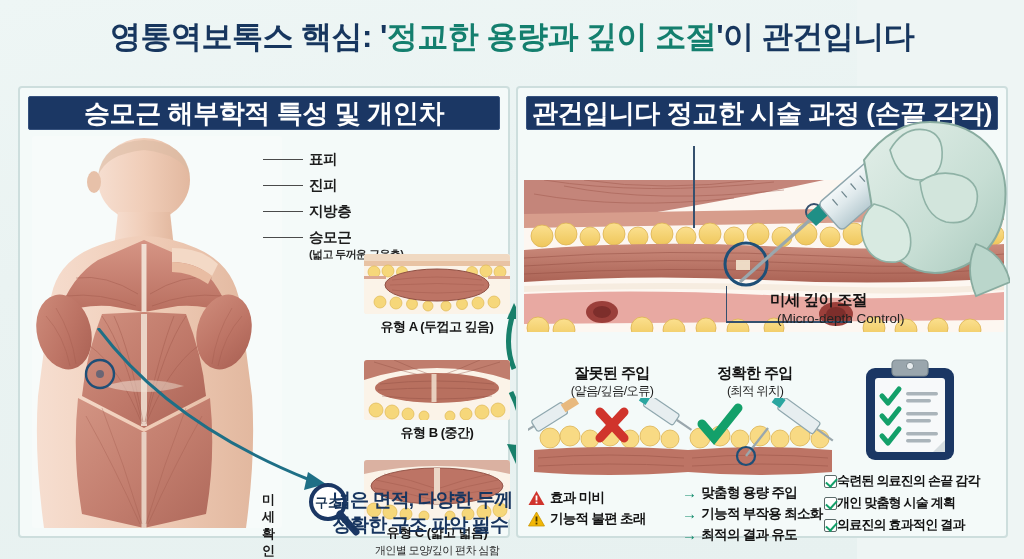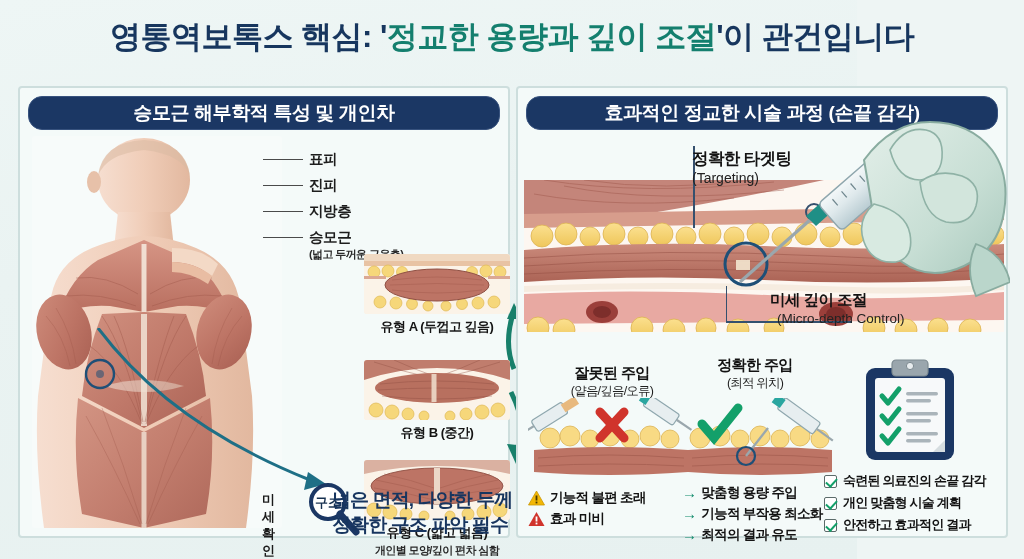--- a/index.html
+++ b/index.html
@@ -32,23 +32,23 @@
     border: 2px solid #cddedd;
     border-radius: 4px;
   }
   #panel-left  { left: 18px;  width: 492px; }
   #panel-right { left: 516px; width: 492px; }
 
   .panel-header {
     position: absolute; top: 8px; left: 8px; right: 8px; height: 34px;
     background: #1b3764;
     border: 1px solid #37527e;
-    border-radius: 14px;
+    border-radius: 2px;
     color: #ffffff;
-    font-size: 19px; font-weight: bold;
+    font-size: 26px; font-weight: bold;
     display: flex; align-items: center; justify-content: center;
     letter-spacing: -0.4px;
   }
 
   
   #body-art {
     position: absolute; left: 12px; top: 48px; width: 250px; height: 392px;
     overflow: hidden; border-radius: 3px;
   }
 
@@ -77,21 +77,21 @@
     width: 146px; height: 60px; margin: 0 auto;
     border-radius: 3px; overflow: hidden; position: relative;
     background: #f7efe4;
   }
   .type-cap {
     margin-top: 4px;
     font-size: 13px; font-weight: bold; color: #141414;
     letter-spacing: -0.5px; white-space: nowrap; text-align: center;
   }
   .type-sub {
-    font-size: 11px; font-weight: bold; color: #2a2a2a;
+    font-size: 11px; font-weight: normal; color: #2a2a2a;
     letter-spacing: -0.6px; white-space: nowrap; margin-top: 1px;
   }
 
   #type-a { left: 337px; top: 166px; width: 160px; }
   #type-b { left: 337px; top: 272px; width: 160px; }
   #type-c { left: 337px; top: 372px; width: 160px; }
 
   
   #micro-group { position: absolute; left: 262px; top: 488px; }
   .micro-text {
@@ -127,37 +127,37 @@
   .cmp-head {
     position: absolute; text-align: center; white-space: nowrap;
   }
   .cmp-head .k {
     font-size: 15px; font-weight: bold; color: #121212; letter-spacing: -0.6px; text-align: center;
   }
   .cmp-head .s {
     font-size: 12.5px; font-weight: normal; color: #1f1f1f; letter-spacing: -0.8px;
   }
   #cmp-bad  { left: 542px; top: 364px; width: 140px; }
-  #cmp-good { left: 690px; top: 356px; width: 130px; }
+  #cmp-good { left: 690px; top: 364px; width: 130px; }
 
   
   .res-list { position: absolute; }
   .res-row {
     display: flex; align-items: center; gap: 5px;
     font-size: 13.5px; font-weight: bold; color: #131313;
     letter-spacing: -0.7px; white-space: nowrap; height: 21px;
   }
   #bad-list  { left: 528px; top: 487px; }
   #good-list { left: 682px; top: 482px; }
   .arrow-g { color: #0f8a6a; font-size: 15px; font-weight: bold; }
 
   
   #check-list { position: absolute; left: 824px; top: 470px; }
   .chk-row {
-    display: flex; align-items: center; gap: 6px;
+    display: flex; align-items: center; 
     font-size: 13px; font-weight: bold; color: #121212;
     letter-spacing: -0.8px; white-space: nowrap; height: 22px;
   }
   .chk-box {
     width: 13px; height: 13px; border: 1.4px solid #5b6b6a;
     border-radius: 2px; background: #ffffff;
     position: relative; flex: 0 0 auto;
   }
   .chk-box::after {
     content: ""; position: absolute; left: 3px; top: 0px;
@@ -398,21 +398,21 @@
       <text x="26" y="25" text-anchor="middle" font-family="Liberation Sans, sans-serif" font-size="13" font-weight="bold" fill="#16304f">구조</text>
     </svg>
   </div>
 
   <div id="summary-left">
     <div>넓은 면적, 다양한 두께</div>
     <div>정확한 구조 파악 필수</div>
   </div>
 
   <div class="panel" id="panel-right">
-    <div class="panel-header">효과적인 정교한 시술 과정 (손끝 감각)</div>
+    <div class="panel-header">관건입니다 정교한 시술 과정 (손끝 감각)</div>
 
     <div style="position:absolute;left:6px;top:92px;width:480px;height:152px;overflow:hidden">
       <svg width="480" height="152" viewBox="0 0 480 152">
         <defs>
           <linearGradient id="fatG" x1="0" y1="0" x2="0" y2="1">
             <stop offset="0%" stop-color="#fbe08f"></stop>
             <stop offset="100%" stop-color="#efc75c"></stop>
           </linearGradient>
           <linearGradient id="mG2" x1="0" y1="0" x2="0" y2="1">
             <stop offset="0%" stop-color="#cb8b7c"></stop>
@@ -534,24 +534,20 @@
     </svg>
 
     <svg style="position:absolute;left:150px;top:48px;width:180px;height:110px;pointer-events:none">
       <path d="M26 10 L26 92" stroke="#35506e" stroke-width="2" fill="none"></path>
     </svg>
     <svg style="position:absolute;left:208px;top:190px;width:150px;height:110px;pointer-events:none">
       <path d="M0 8 L0 44 L126 44" stroke="#35506e" stroke-width="2" fill="none"></path>
     </svg>
   </div>
 
-  <div id="target-callout">
-    <div>정확한 타겟팅</div>
-    <div class="en">(Targeting)</div>
-  </div>
 
   <div id="depth-callout">
     <div>미세 깊이 조절</div>
     <div class="en">(Micro-depth Control)</div>
   </div>
 
   <div class="cmp-head" id="cmp-bad">
     <div class="k">잘못된 주입</div>
     <div class="s">(얕음/깊음/오류)</div>
   </div>
@@ -622,33 +618,33 @@
     <circle cx="62" cy="58" r="9" fill="none" stroke="#1e4f77" stroke-width="2.2"></circle>
 
     <g stroke="#13a06a" stroke-width="9" stroke-linecap="round" fill="none">
       <path d="M18 26 L30 40 L54 10"></path>
     </g>
   </svg>
 
   <div class="res-list" id="bad-list">
     <div class="res-row">
       <svg width="17" height="16">
+        <path d="M8.5 1 L16.5 15 L0.5 15 Z" fill="#d0342c"></path>
+        <rect x="7.6" y="5.5" width="1.8" height="5" fill="#fff"></rect>
+        <rect x="7.6" y="11.6" width="1.8" height="1.8" fill="#fff"></rect>
+      </svg>
+      <span>효과 미비</span>
+    </div>
+    <div class="res-row">
+      <svg width="17" height="16">
         <path d="M8.5 1 L16.5 15 L0.5 15 Z" fill="#f2b705" stroke="#c99703" stroke-width="0.8"></path>
         <rect x="7.6" y="5.5" width="1.8" height="5" fill="#4a3a00"></rect>
         <rect x="7.6" y="11.6" width="1.8" height="1.8" fill="#4a3a00"></rect>
       </svg>
       <span>기능적 불편 초래</span>
-    </div>
-    <div class="res-row">
-      <svg width="17" height="16">
-        <path d="M8.5 1 L16.5 15 L0.5 15 Z" fill="#d0342c"></path>
-        <rect x="7.6" y="5.5" width="1.8" height="5" fill="#fff"></rect>
-        <rect x="7.6" y="11.6" width="1.8" height="1.8" fill="#fff"></rect>
-      </svg>
-      <span>효과 미비</span>
     </div>
   </div>
 
   <div class="res-list" id="good-list">
     <div class="res-row">
       <span class="arrow-g">→</span>
       <span>맞춤형 용량 주입</span>
     </div>
     <div class="res-row">
       <span class="arrow-g">→</span>
@@ -685,17 +681,17 @@
     <div class="chk-row">
       <span class="chk-box"></span>
       <span>숙련된 의료진의 손끝 감각</span>
     </div>
     <div class="chk-row">
       <span class="chk-box"></span>
       <span>개인 맞춤형 시술 계획</span>
     </div>
     <div class="chk-row">
       <span class="chk-box"></span>
-      <span>안전하고 효과적인 결과</span>
+      <span>의료진의 효과적인 결과</span>
     </div>
   </div>
 
 </div>
 
 </body></html>

